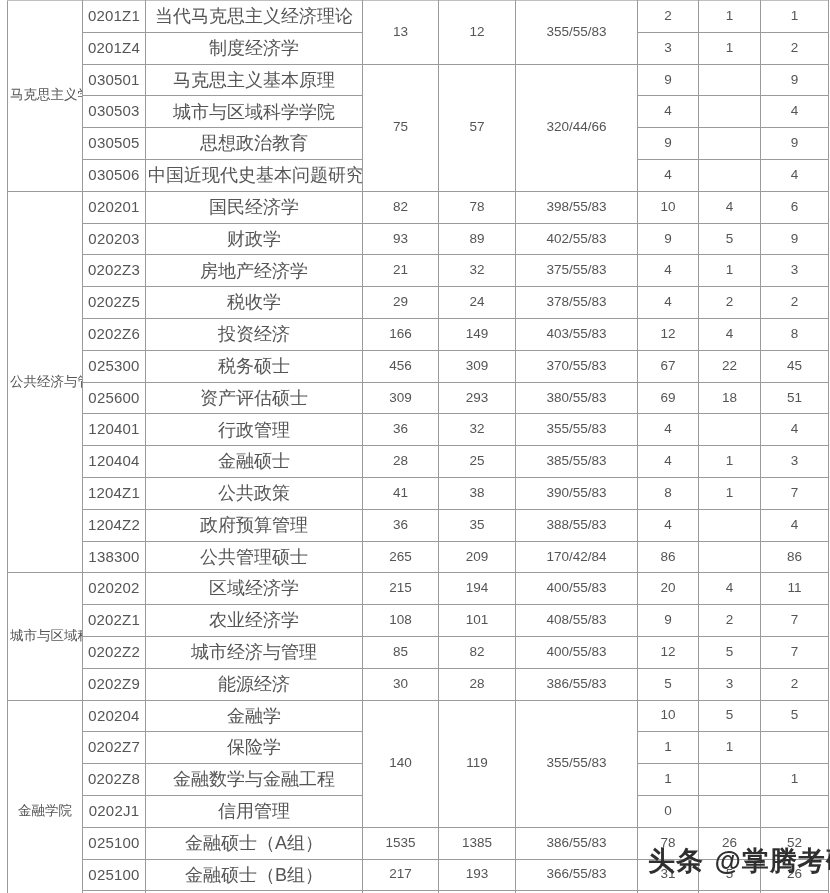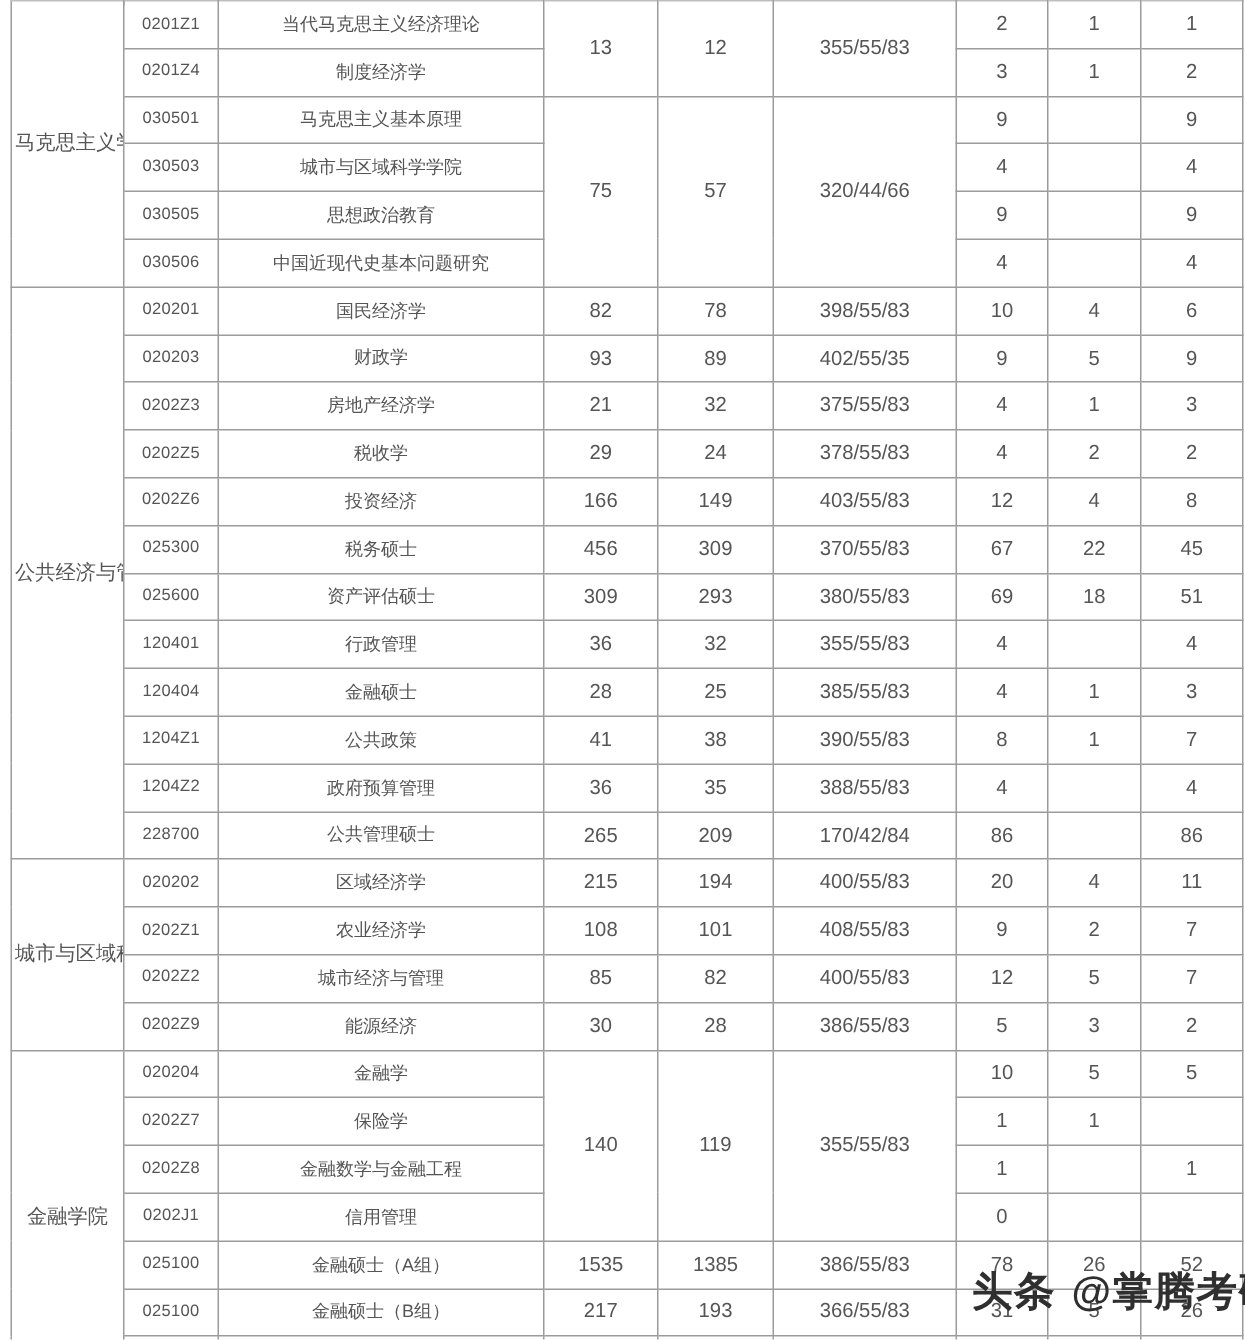--- a/index.html
+++ b/index.html
@@ -58,22 +58,22 @@
   .col-b       { width: 68px; }
 
   .college-cell {
     font-size: 13.5px;
     line-height: 1.5;
     white-space: normal;
     word-break: break-all;
     padding: 0 4px;
   }
 
-  .major-cell { font-size: 12px; }
-  .code-cell  { font-size: 11px; letter-spacing: 0.2px; }
+  .major-cell { font-size: 18px; }
+  .code-cell  { font-size: 15px; letter-spacing: 0.2px; }
 
   .num { font-size: 13.5px; }
 
   
   tr.first-row td { border-top: 1px solid #bfbfbf; }
 
   
   #top-stub {
     position: absolute;
     left: 82px;
@@ -177,21 +177,21 @@
           <td class="num">398/55/83</td>
           <td class="num">10</td>
           <td class="num">4</td>
           <td class="num">6</td>
         </tr>
         <tr>
           <td class="code-cell">020203</td>
           <td class="major-cell">财政学</td>
           <td class="num">93</td>
           <td class="num">89</td>
-          <td class="num">402/55/35</td>
+          <td class="num">402/55/83</td>
           <td class="num">9</td>
           <td class="num">5</td>
           <td class="num">9</td>
         </tr>
         <tr>
           <td class="code-cell">0202Z3</td>
           <td class="major-cell">房地产经济学</td>
           <td class="num">21</td>
           <td class="num">32</td>
           <td class="num">375/55/83</td>
@@ -273,21 +273,21 @@
           <td class="code-cell">1204Z2</td>
           <td class="major-cell">政府预算管理</td>
           <td class="num">36</td>
           <td class="num">35</td>
           <td class="num">388/55/83</td>
           <td class="num">4</td>
           <td class="num"></td>
           <td class="num">4</td>
         </tr>
         <tr>
-          <td class="code-cell">228700</td>
+          <td class="code-cell">138300</td>
           <td class="major-cell">公共管理硕士</td>
           <td class="num">265</td>
           <td class="num">209</td>
           <td class="num">170/42/84</td>
           <td class="num">86</td>
           <td class="num"></td>
           <td class="num">86</td>
         </tr>
         <tr>
           <td class="college-cell" rowspan="4">城市与区域科学学院（财经研究所）</td>

